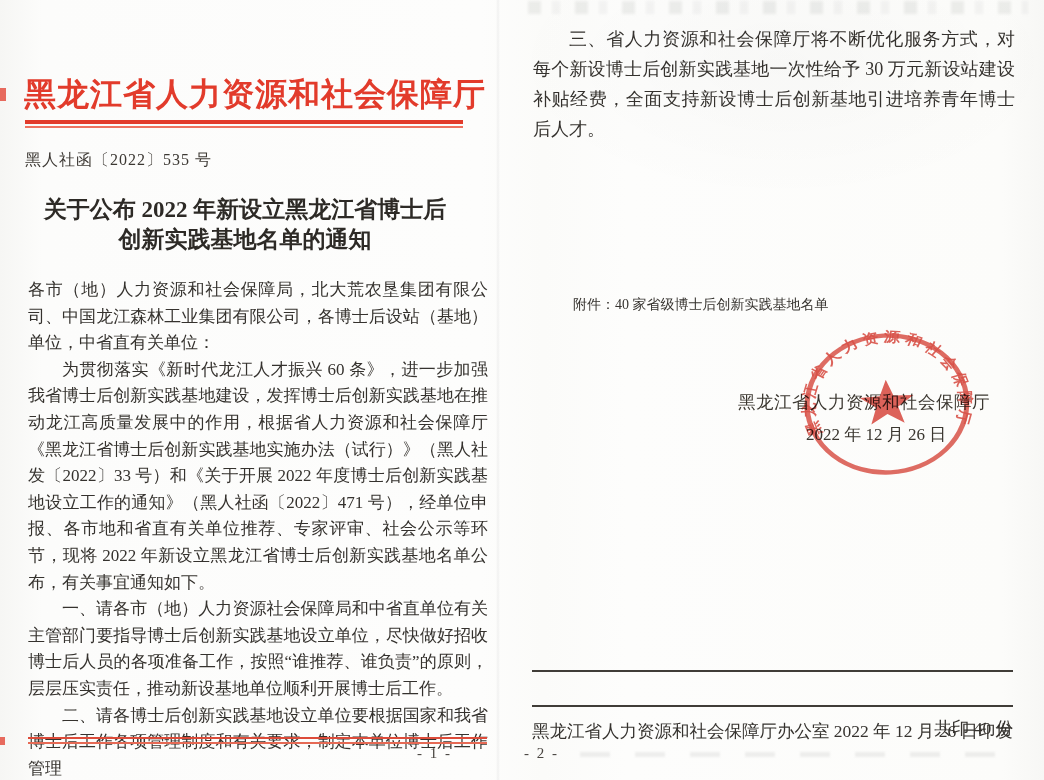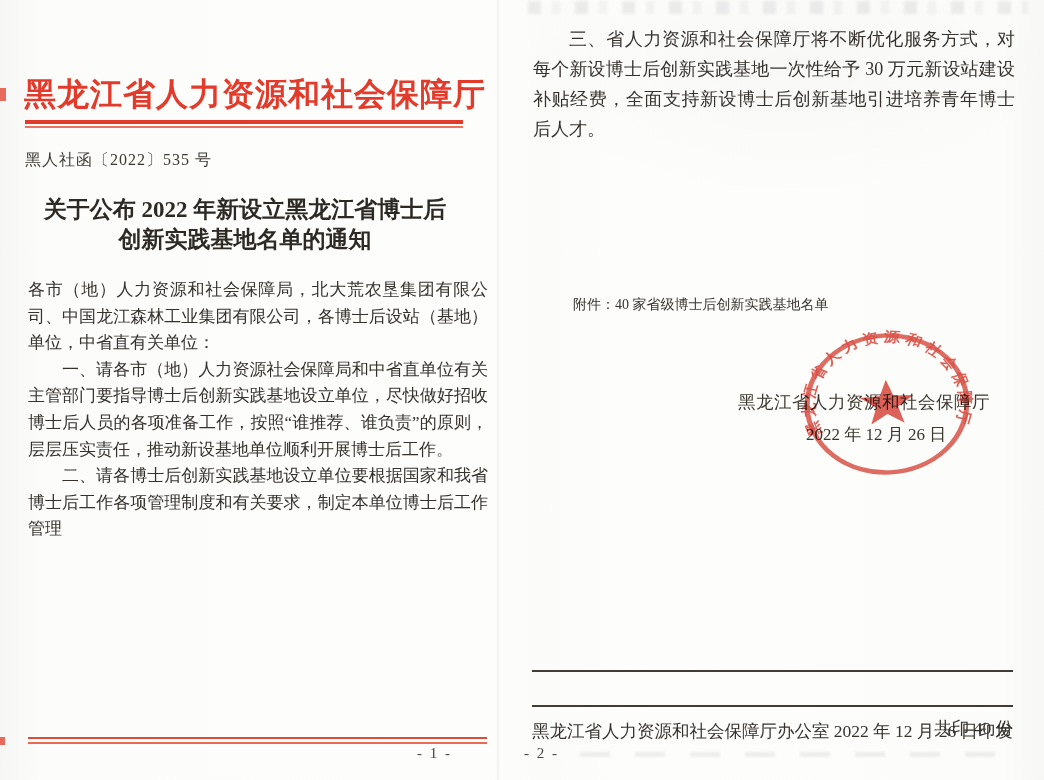--- a/index.html
+++ b/index.html
@@ -119,20 +119,21 @@
 
     <div class="doc-number">黑人社函〔2022〕535 号</div>
 
     <div class="doc-title">
       <div>关于公布 2022 年新设立黑龙江省博士后</div>
       <div>创新实践基地名单的通知</div>
     </div>
 
     <div class="body-text" id="body1">
       <p>各市（地）人力资源和社会保障局，北大荒农垦集团有限公司、中国龙江森林工业集团有限公司，各博士后设站（基地）单位，中省直有关单位：</p>
+      <p class="indent">为贯彻落实《新时代龙江人才振兴 60 条》，进一步加强我省博士后创新实践基地建设，发挥博士后创新实践基地在推动龙江高质量发展中的作用，根据省人力资源和社会保障厅《黑龙江省博士后创新实践基地实施办法（试行）》（黑人社发〔2022〕33 号）和《关于开展 2022 年度博士后创新实践基地设立工作的通知》（黑人社函〔2022〕471 号），经单位申报、各市地和省直有关单位推荐、专家评审、社会公示等环节，现将 2022 年新设立黑龙江省博士后创新实践基地名单公布，有关事宜通知如下。</p>
       <p class="indent">一、请各市（地）人力资源社会保障局和中省直单位有关主管部门要指导博士后创新实践基地设立单位，尽快做好招收博士后人员的各项准备工作，按照“谁推荐、谁负责”的原则，层层压实责任，推动新设基地单位顺利开展博士后工作。</p>
       <p class="indent">二、请各博士后创新实践基地设立单位要根据国家和我省博士后工作各项管理制度和有关要求，制定本单位博士后工作管理</p>
     </div>
 
     <div class="red-rule" id="rule-bottom">
       <div class="thick"></div>
       <div class="thin"></div>
     </div>
     <div class="pagenum" id="pagenum1">- 1 -</div>
   </div>

